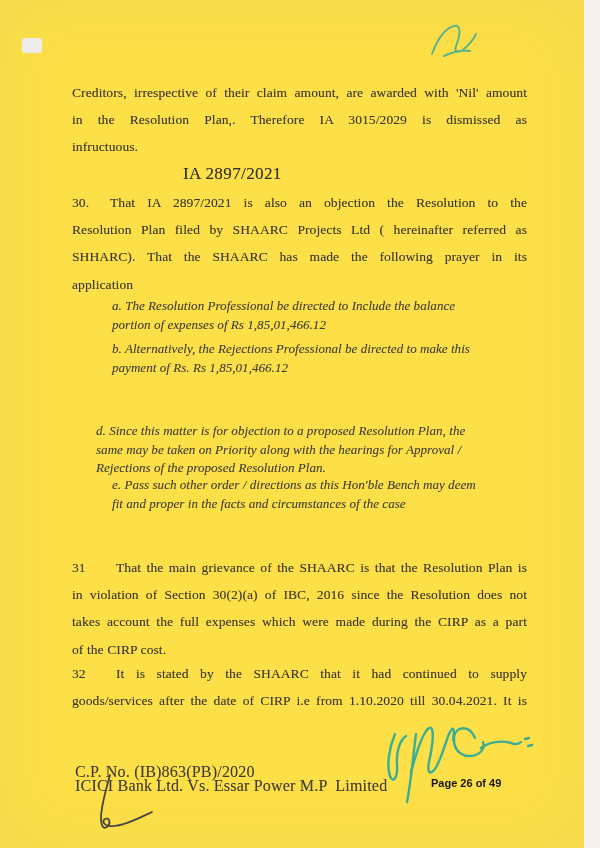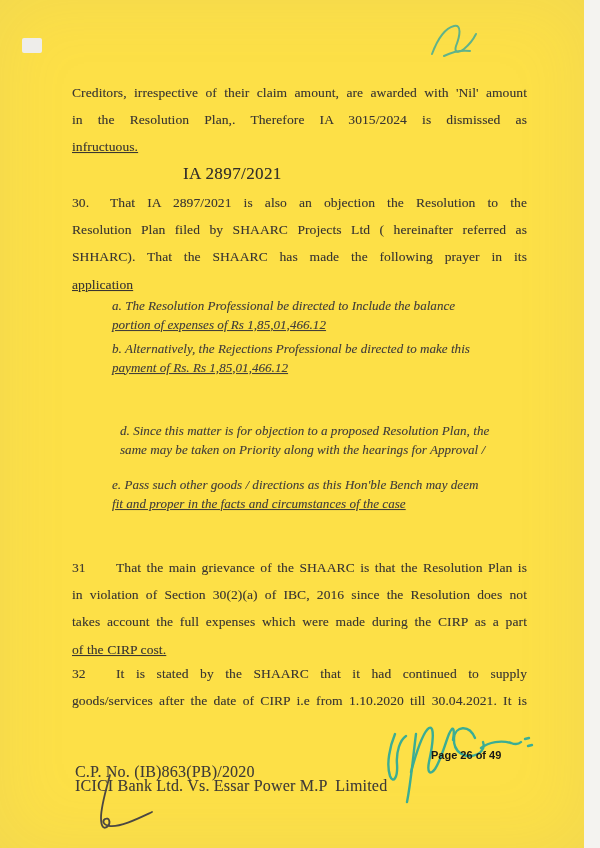--- a/index.html
+++ b/index.html
@@ -24,21 +24,21 @@
     letter-spacing:.1px;
     text-shadow:.2px .2px .4px rgba(74,66,58,.35);
   }
   .tline{
     text-align:justify;
     text-align-last:justify;
     text-justify:inter-word;
     white-space:nowrap;
     overflow:visible;
   }
-  .tline.tlast{text-align-last:left;text-decoration:underline;}
+  .tline.tlast{text-align-last:left;}
   .noj .tline{text-align:left;text-align-last:left;}
   .pnum{
     position:absolute;left:0;top:0;
     line-height:27.2px;
   }
   .heading{
     position:absolute;
     font-weight:normal;
     font-size:17px;
     color:#332f2a;
@@ -55,21 +55,21 @@
   .footer-line{
     position:absolute;left:75px;
     font-size:16px;
     line-height:14px;
     color:#3f3b36;
     white-space:pre;
     letter-spacing:.2px;
     text-shadow:.2px .2px .3px rgba(74,66,58,.3);
   }
   .page-badge{
-    position:absolute;left:431px;top:749px;
+    position:absolute;left:431px;top:777px;
     font-family:"Liberation Sans", sans-serif;
     font-weight:bold;
     font-size:11px;
     color:#181715;
     white-space:nowrap;
     z-index:3;
   }
   .sig-svg{position:absolute;left:383px;top:712px;z-index:2;}
   .pen-svg{position:absolute;left:88px;top:772px;z-index:2;}
   .mark-svg{position:absolute;left:424px;top:16px;opacity:.8;}
@@ -87,21 +87,21 @@
 
   <svg class="mark-svg" width="60" height="55" viewBox="0 0 60 55">
     <g fill="none" stroke-width="2" stroke-linecap="round" stroke="#3aa89b">
       <path d="M8,38 C14,22 22,12 30,10 C38,8 36,20 32,30 C30,36 34,38 40,33 C46,28 50,22 52,18"></path>
       <path d="M20,40 C28,36 38,34 46,35"></path>
     </g>
   </svg>
 
   <div class="doctext" style="top:79px;left:72px;width:455px;">
       <div class="tline">Creditors, irrespective of their claim amount, are awarded with 'Nil' amount</div>
-      <div class="tline">in the Resolution Plan,. Therefore IA 3015/2024 is dismissed as</div>
+      <div class="tline">in the Resolution Plan,. Therefore IA 3015/2029 is dismissed as</div>
       <div class="tline tlast">infructuous.</div>
     </div>
 
   <div class="heading" style="top:164px;left:183px;">IA 2897/2021</div>
 
   <div class="doctext" style="top:189px;left:72px;width:455px;">
     <span class="pnum">30.</span>
     <div>
         <div class="tline" style="padding-left: 38px;">That IA 2897/2021 is also an objection the Resolution to the</div>
         <div class="tline">Resolution Plan filed by SHAARC Projects Ltd ( hereinafter referred as</div>
@@ -111,26 +111,27 @@
   </div>
 
   <div class="doctext prayer noj" style="top:297px;left:112px;width:402px;">
       <div class="tline">a. The Resolution Professional be directed to Include the balance</div>
       <div class="tline tlast">portion of expenses of Rs 1,85,01,466.12</div>
     </div>
   <div class="doctext prayer noj" style="top:340px;left:112px;width:402px;">
       <div class="tline">b. Alternatively, the Rejections Professional be directed to make this</div>
       <div class="tline tlast">payment of Rs. Rs 1,85,01,466.12</div>
     </div>
-  <div class="doctext prayer noj" style="top:422px;left:120px;width:402px;">
+  <div class="doctext prayer noj" style="top:422px;left:96px;width:402px;">
       <div class="tline">d. Since this matter is for objection to a proposed Resolution Plan, the</div>
       <div class="tline">same may be taken on Priority along with the hearings for Approval /</div>
+      <div class="tline tlast">Rejections of the proposed Resolution Plan.</div>
     </div>
   <div class="doctext prayer noj" style="top:476px;left:112px;width:402px;">
-      <div class="tline">e. Pass such other goods / directions as this Hon'ble Bench may deem</div>
+      <div class="tline">e. Pass such other order / directions as this Hon'ble Bench may deem</div>
       <div class="tline tlast">fit and proper in the facts and circumstances of the case</div>
     </div>
 
   <div class="doctext" style="top:554px;left:72px;width:455px;">
     <span class="pnum">31</span>
     <div>
         <div class="tline" style="padding-left: 44px;">That the main grievance of the SHAARC is that the Resolution Plan is</div>
         <div class="tline">in violation of Section 30(2)(a) of IBC, 2016 since the Resolution does not</div>
         <div class="tline">takes account the full expenses which were made during the CIRP as a part</div>
         <div class="tline tlast">of the CIRP cost.</div>

